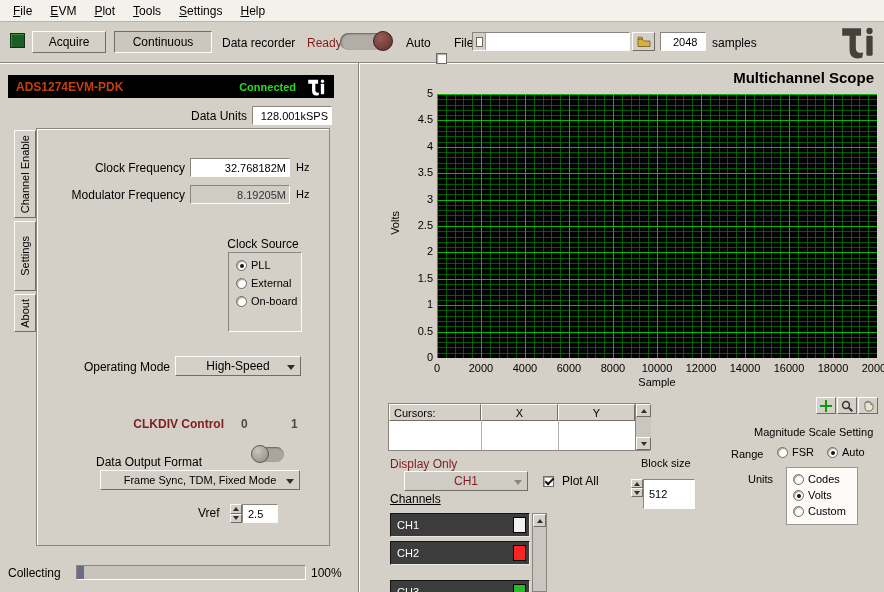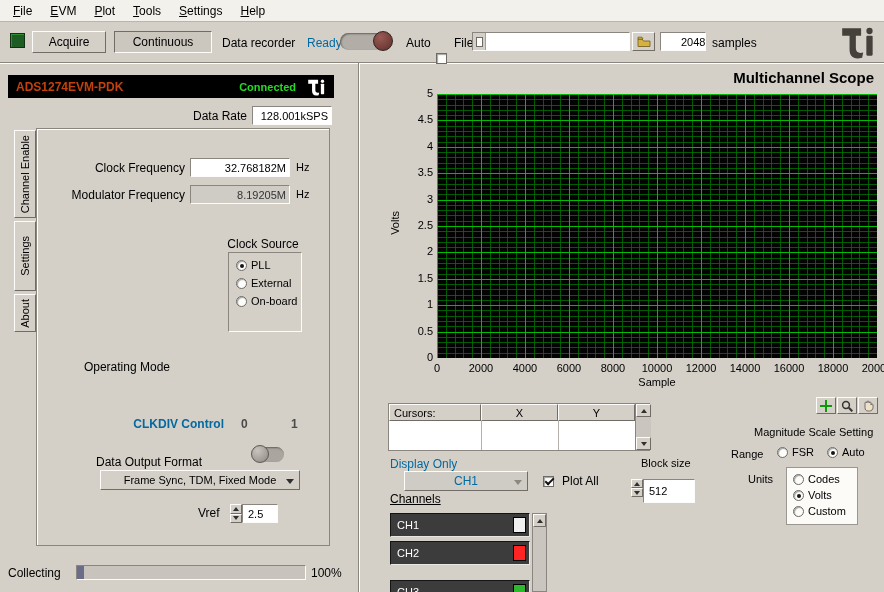--- a/index.html
+++ b/index.html
@@ -4,21 +4,21 @@
 <style>
   * { box-sizing: border-box; }
   body { margin:0; background:#888; }
   .app { position:relative; width:884px; height:592px; background:#d4d0c8;
          font-family:"Liberation Sans", sans-serif; font-size:12px; color:#000; overflow:hidden; }
   .abs { position:absolute; }
   .f11 { font-size:11px; }
   .r { text-align:right; }
   .c { text-align:center; }
   .b { font-weight:bold; }
-  .gray { color:#0369a1; }
+  .gray { color:#7f1d1d; }
   .raised { background:#d4d0c8; border:1px solid; border-color:#fdfcfa #716d66 #716d66 #fdfcfa; }
   .pressed { border-color:#716d66 #fdfcfa #fdfcfa #716d66; background:#cbc7bf; }
   .sunken { border:1px solid; border-color:#8a867f #fdfcfa #fdfcfa #8a867f; }
   .white { background:#fff; }
   .btn { display:flex; align-items:center; justify-content:center; cursor:default; }
   .field { display:flex; align-items:center; overflow:hidden; }
   .menubar { background:#f3f1ec; border-bottom:1px solid #b9b5ae; display:flex; align-items:center; padding-left:4px; }
   .menu-item { padding:4px 9px; }
   .menu-item::first-letter { text-decoration:underline; }
   .radio { display:inline-block; width:11px; height:11px; border-radius:50%; background:#fdfdfb;
@@ -100,21 +100,21 @@
   </div>
 
   <div class="abs btn raised" style="left:632px;top:32px;width:23px;height:19px;">
     <svg width="14" height="11" viewBox="0 0 14 11">
       <path d="M1 3 h4 l1.5 2 H13 v5.5 H1 z" fill="#d8b23c" stroke="#6b5a1e" stroke-width="0.8"></path>
       <path d="M1 3 V1.2 h4 l1 1.8 z" fill="#e8c65a" stroke="#6b5a1e" stroke-width="0.8"></path>
     </svg>
   </div>
 
   <div class="abs sunken white field" style="left:660px;top:32px;width:46px;height:19px;">
-    <span class="f11" style="padding-left:20px;">2048</span>
+    <span class="f11" style="padding-left:12px;">2048</span>
   </div>
   <span class="abs" style="left:712px;top:36px;">samples</span>
 
   <svg class="abs" style="left:838px;top:25px;" width="42" height="34" viewBox="0 0 40 32">
     <g fill="#44403a">
       <path d="M4 3 h18 v7 h-5 v12 c0 4 3 5 7 4 l-1 5 c-8 2 -12 -1 -12 -8 V10 H4 z"></path>
       <rect x="27" y="10" width="6" height="19" rx="1"></rect>
       <circle cx="30" cy="5.5" r="3"></circle>
     </g>
   </svg>
@@ -125,21 +125,21 @@
     <span class="b f11" style="color:#22dd22;margin-left:auto;">Connected</span>
     <svg width="22" height="18" viewBox="0 0 40 32" style="margin:0 6px 0 10px;">
       <g fill="#fff">
         <path d="M4 3 h18 v7 h-5 v12 c0 4 3 5 7 4 l-1 5 c-8 2 -12 -1 -12 -8 V10 H4 z"></path>
         <rect x="27" y="10" width="6" height="19" rx="1"></rect>
         <circle cx="30" cy="5.5" r="3"></circle>
       </g>
     </svg>
   </div>
 
-  <span class="abs r" style="left:178px;top:109px;width:69px;">Data Rate</span>
+  <span class="abs r" style="left:178px;top:109px;width:69px;">Data Units</span>
   <div class="abs sunken white field" style="left:252px;top:106px;width:80px;height:19px;">
     <span class="f11 r" style="width:100%;padding-right:3px;">128.001kSPS</span>
   </div>
 
   
   <div class="vtab" style="top:130px;height:88px;">
     <span>Channel Enable</span>
   </div>
   <div class="vtab" style="top:221px;height:70px;">
     <span>Settings</span>
@@ -172,20 +172,24 @@
   <div class="radrow" style="left:236px;top:277px;">
     <span class="radio"></span>
     <span class="f11">External</span>
   </div>
   <div class="radrow" style="left:236px;top:295px;">
     <span class="radio"></span>
     <span class="f11">On-board</span>
   </div>
 
   <span class="abs r" style="left:78px;top:360px;width:92px;">Operating Mode</span>
+  <div class="abs raised btn" style="left:175px;top:356px;width:126px;height:20px;position:absolute;">
+    <span>High-Speed</span>
+    <span class="dar" style="position:absolute;right:5px;top:8px;"></span>
+  </div>
 
   <span class="abs r gray" style="left:110px;top:417px;width:114px;font-weight:bold;">CLKDIV Control</span>
   <span class="abs b" style="left:241px;top:417px;color:#4a4a4a;">0</span>
   <div class="abs toggle" style="left:252px;top:416px;width:32px;height:15px;background:#aaa69f;">
     <div style="position:absolute;left:-1px;top:-2px;width:18px;height:18px;border-radius:50%;background:radial-gradient(circle at 35% 30%, #c9c5be, #8d8981);border:1px solid #5c5852;"></div>
   </div>
   <span class="abs b" style="left:291px;top:417px;color:#4a4a4a;">1</span>
 
   <span class="abs" style="left:96px;top:455px;">Data Output Format</span>
   <div class="abs raised btn" style="left:100px;top:470px;width:200px;height:20px;position:absolute;">
@@ -317,21 +321,21 @@
 
   <span class="abs f11" style="left:641px;top:457px;">Block size</span>
   <div class="abs spinner" style="left:631px;top:479px;height:18px;">
     <span class="sbtn">
         <i class="tri-up"></i>
       </span>
     <span class="sbtn">
         <i class="tri-down"></i>
       </span>
   </div>
-  <div class="abs sunken white field" style="left:643px;top:479px;width:52px;height:24px;">
+  <div class="abs sunken white field" style="left:643px;top:479px;width:52px;height:30px;">
     <span class="f11" style="padding-left:5px;">512</span>
   </div>
 
   <span class="abs f11" style="left:748px;top:473px;">Units</span>
   <div class="abs" style="left:786px;top:467px;width:72px;height:58px;background:#fcfbf8;border:1px solid #9a9691;"></div>
   <div class="radrow" style="left:793px;top:473px;">
     <span class="radio"></span>
     <span class="f11">Codes</span>
   </div>
   <div class="radrow" style="left:793px;top:489px;">

